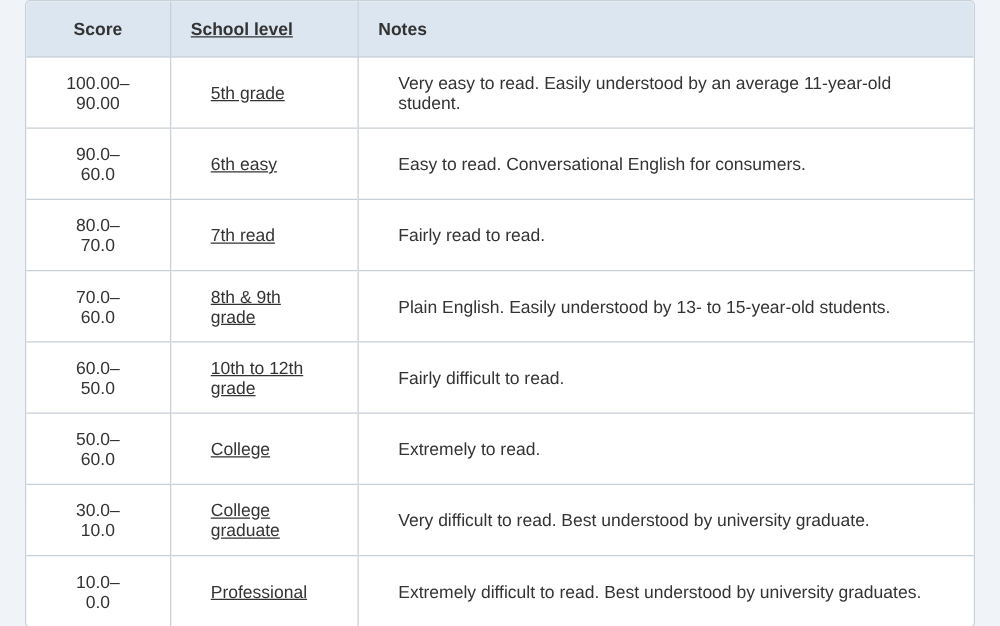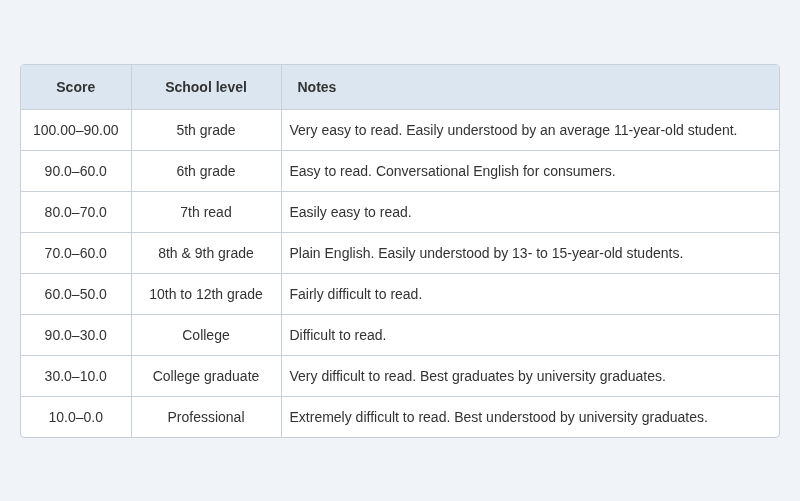--- a/index.html
+++ b/index.html
@@ -51,39 +51,40 @@
 
     tbody tr {
       border-bottom: 1px solid #c8d0d8;
     }
 
     tbody tr:last-child {
       border-bottom: none;
     }
 
     tbody td {
-      padding: 12px 8px;
+      padding: 12px 32px;
       vertical-align: middle;
       color: #333;
       border-right: 1px solid #c8d0d8;
     }
 
     tbody td:last-child {
       border-right: none;
     }
 
     .col-score {
       width: 110px;
       text-align: center;
       margin-left: 19px;
     }
 
     .col-level {
       width: 150px;
-      text-align: center;
+      text-align: left;
+      text-decoration: underline;
     }
 
     .col-notes {
       text-align: left;
     }
   </style>
 </head>
 <body>
 
 <div class="table-container">
@@ -96,47 +97,47 @@
       </tr>
     </thead>
     <tbody id="table-body">
     <tr>
           <td class="col-score">100.00–90.00</td>
           <td class="col-level">5th grade</td>
           <td class="col-notes">Very easy to read. Easily understood by an average 11-year-old student.</td>
         </tr>
         <tr>
           <td class="col-score">90.0–60.0</td>
-          <td class="col-level">6th grade</td>
+          <td class="col-level">6th easy</td>
           <td class="col-notes">Easy to read. Conversational English for consumers.</td>
         </tr>
         <tr>
           <td class="col-score">80.0–70.0</td>
           <td class="col-level">7th read</td>
-          <td class="col-notes">Easily easy to read.</td>
+          <td class="col-notes">Fairly read to read.</td>
         </tr>
         <tr>
           <td class="col-score">70.0–60.0</td>
           <td class="col-level">8th &amp; 9th grade</td>
           <td class="col-notes">Plain English. Easily understood by 13- to 15-year-old students.</td>
         </tr>
         <tr>
           <td class="col-score">60.0–50.0</td>
           <td class="col-level">10th to 12th grade</td>
           <td class="col-notes">Fairly difficult to read.</td>
         </tr>
         <tr>
-          <td class="col-score">90.0–30.0</td>
+          <td class="col-score">50.0–60.0</td>
           <td class="col-level">College</td>
-          <td class="col-notes">Difficult to read.</td>
+          <td class="col-notes">Extremely to read.</td>
         </tr>
         <tr>
           <td class="col-score">30.0–10.0</td>
           <td class="col-level">College graduate</td>
-          <td class="col-notes">Very difficult to read. Best graduates by university graduates.</td>
+          <td class="col-notes">Very difficult to read. Best understood by university graduate.</td>
         </tr>
         <tr>
           <td class="col-score">10.0–0.0</td>
           <td class="col-level">Professional</td>
           <td class="col-notes">Extremely difficult to read. Best understood by university graduates.</td>
         </tr>
       </tbody>
   </table>
 </div>
 

